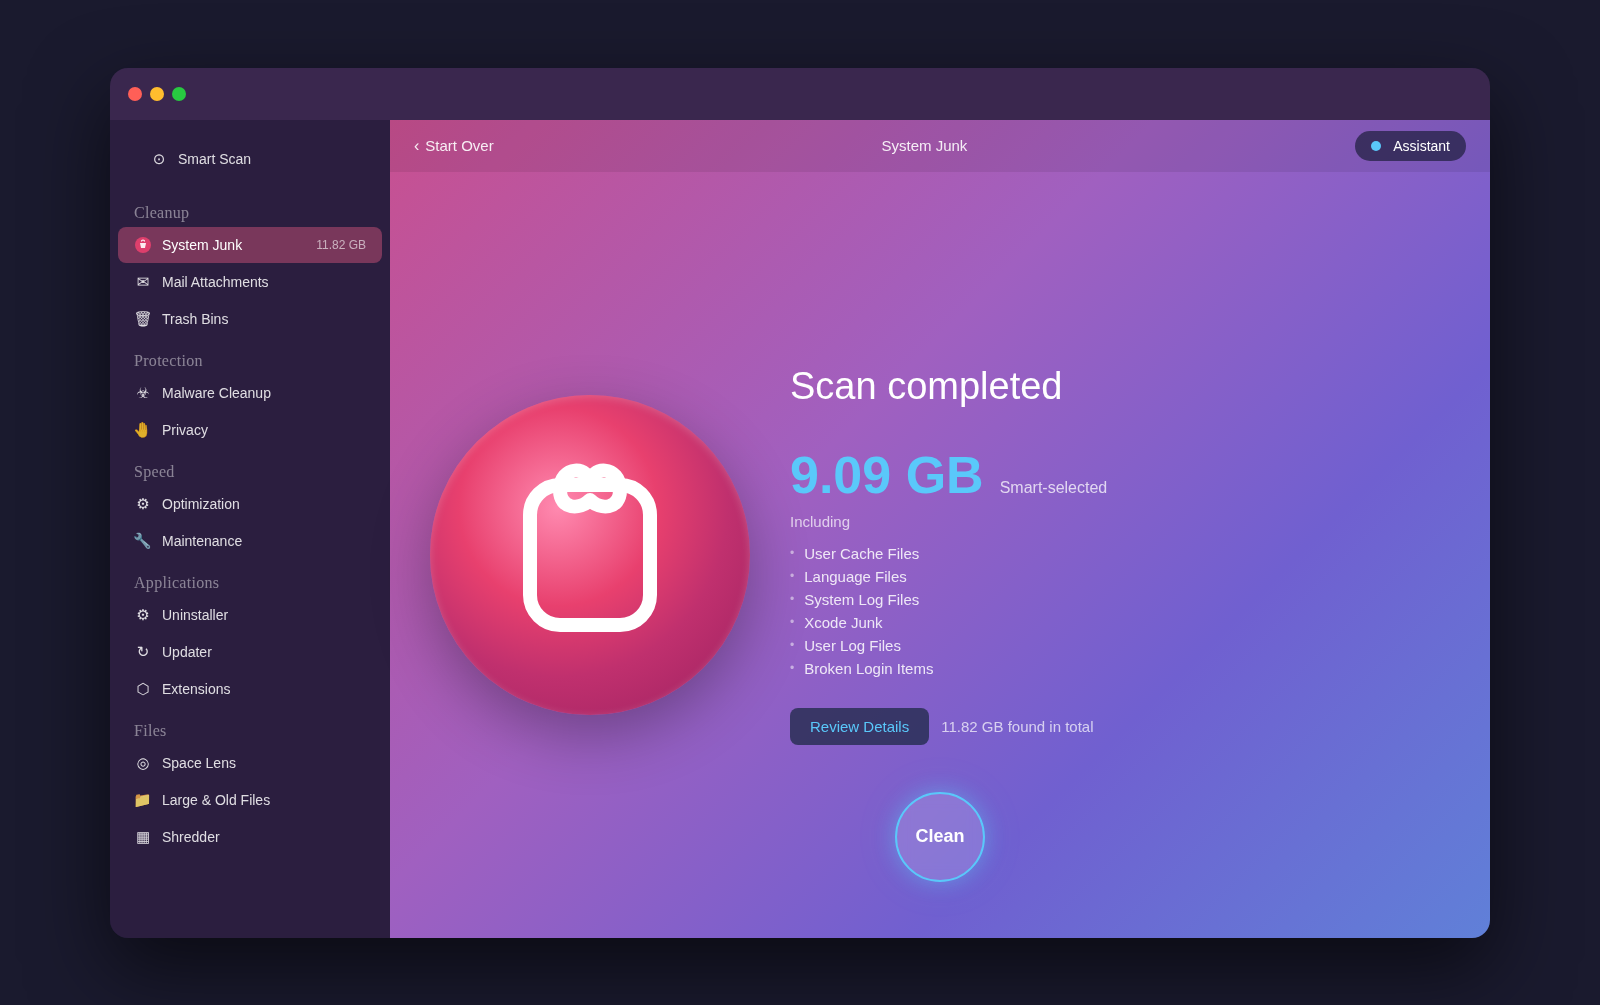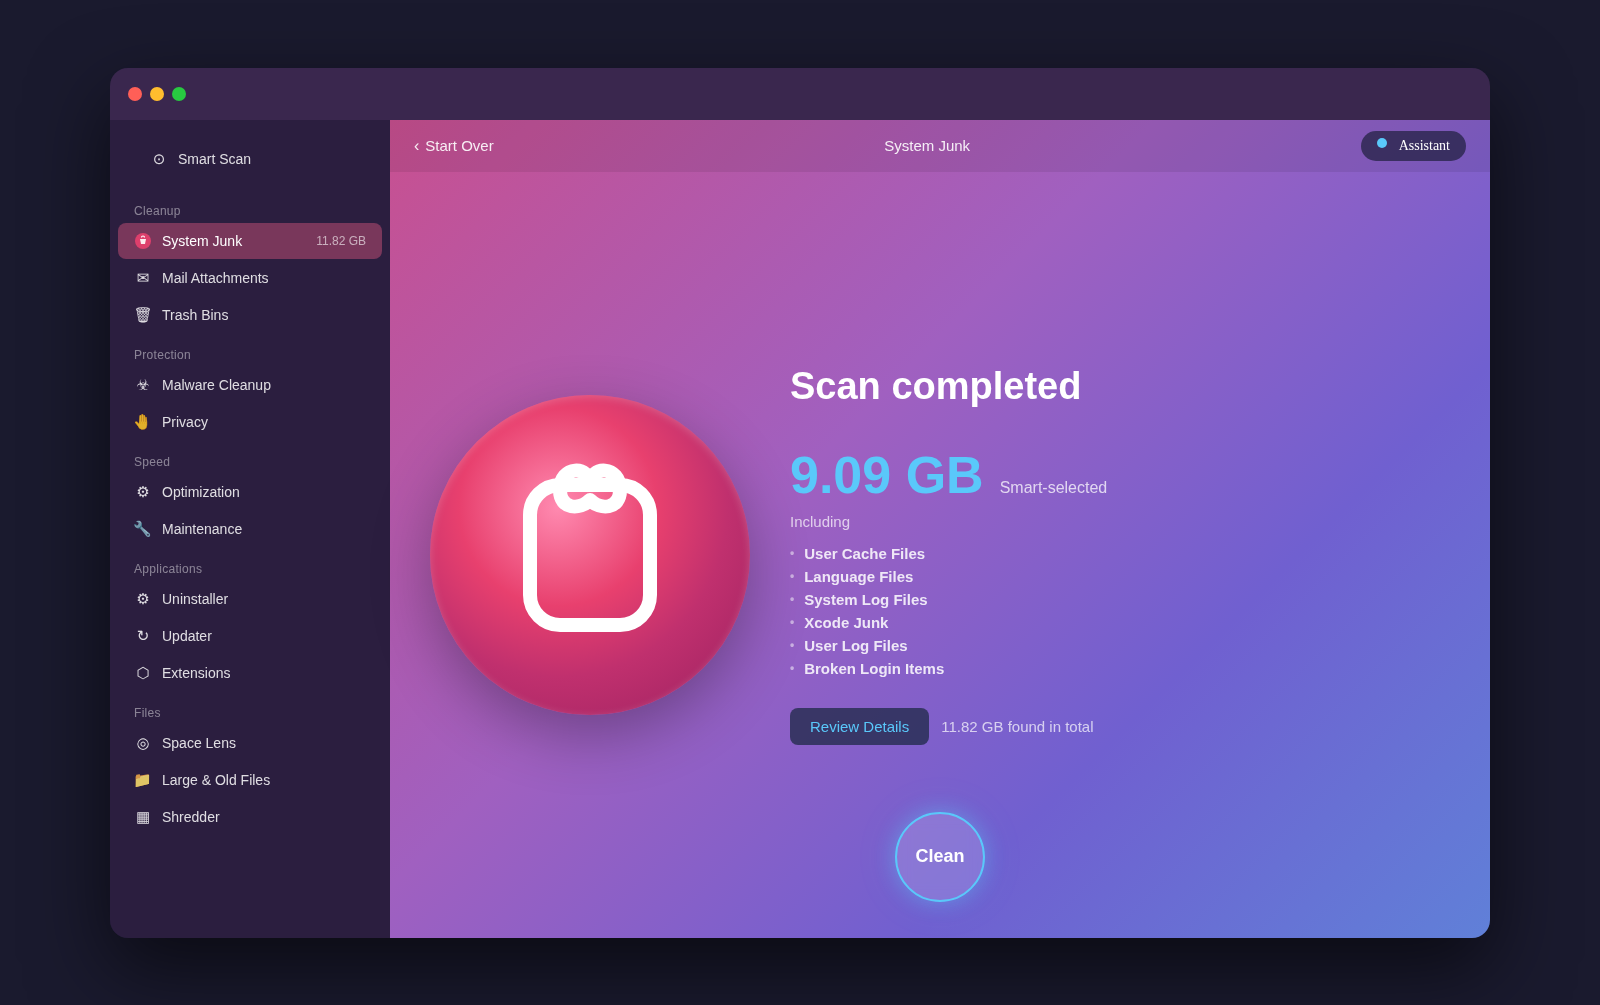--- a/index.html
+++ b/index.html
@@ -98,24 +98,25 @@
     }
 
     .sidebar-item .badge {
       margin-left: auto;
       font-size: 12px;
       color: rgba(255,255,255,0.6);
     }
 
     .section-label {
       padding: 14px 24px 4px;
-      font-size: 12px;
+      font-size: 16px;
       color: rgba(255,255,255,0.45);
       font-weight: 500;
       letter-spacing: 0.3px;
+      font-family: Liberation Serif, serif;
     }
 
     
     .main-panel {
       flex: 1;
       background: linear-gradient(135deg, #c85090 0%, #a060c0 40%, #7060d0 70%, #6080d8 100%);
       position: relative;
       display: flex;
       flex-direction: column;
     }
@@ -141,29 +142,29 @@
     }
 
     .panel-title {
       color: rgba(255,255,255,0.9);
       font-size: 15px;
       font-weight: 500;
     }
 
     .assistant-button {
       display: flex;
+      align-items: center;
       gap: 12px;
       background: rgba(30, 30, 60, 0.7);
       border: none;
       border-radius: 20px;
       padding: 7px 16px;
       color: white;
       font-size: 14px;
       cursor: pointer;
-      font-family: Liberation Serif, serif;
     }
 
     .assistant-dot {
       width: 10px;
       height: 10px;
       border-radius: 50%;
       background: #5ac8fa;
     }
 
     
@@ -202,21 +203,21 @@
     }
 
     
     .info-panel {
       flex: 1;
       color: white;
     }
 
     .scan-completed {
       font-size: 38px;
-      font-weight: 700;
+      font-weight: 400;
       margin-bottom: 41px;
       color: white;
     }
 
     .size-row {
       display: flex;
       align-items: baseline;
       gap: 16px;
       margin-bottom: 12px;
     }
@@ -235,21 +236,20 @@
 
     .including-label {
       font-size: 15px;
       color: rgba(255,255,255,0.7);
       margin-bottom: 12px;
     }
 
     .file-list {
       list-style: none;
       margin-bottom: 28px;
-      font-weight: bold;
     }
 
     .file-list li {
       font-size: 15px;
       color: rgba(255,255,255,0.85);
       padding: 3px 0;
       display: flex;
       align-items: center;
       gap: 10px;
     }
@@ -278,21 +278,21 @@
     }
 
     .found-total {
       font-size: 15px;
       color: rgba(255,255,255,0.7);
     }
 
     
     .clean-btn-container {
       position: absolute;
-      bottom: 36px;
+      bottom: 56px;
       left: 50%;
       transform: translateX(-50%);
     }
 
     .clean-btn {
       width: 90px;
       height: 90px;
       border-radius: 50%;
       background: rgba(255,255,255,0.15);
       border: 2.5px solid #5ac8fa;

